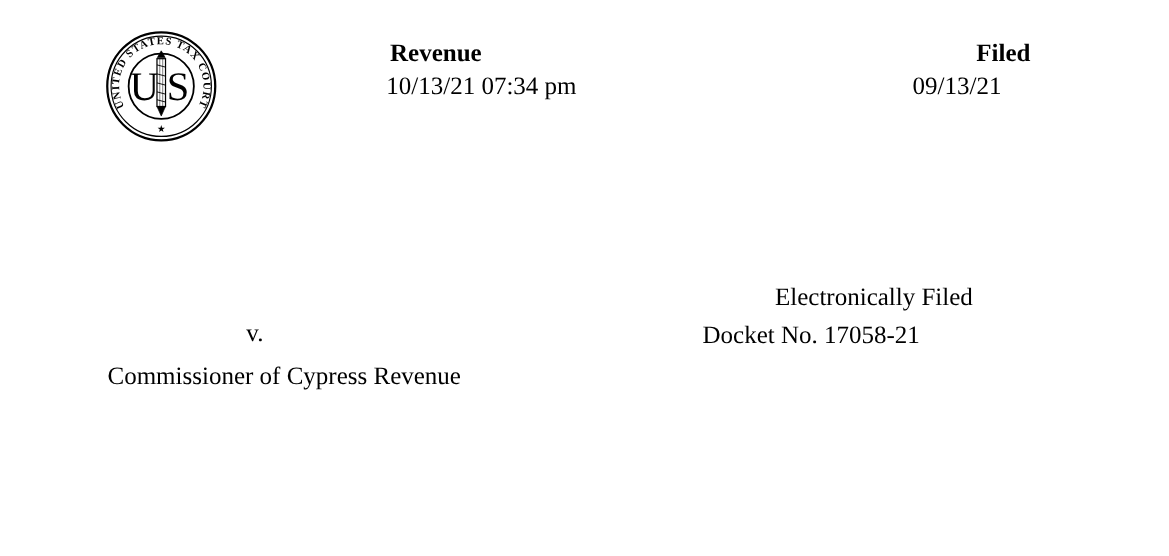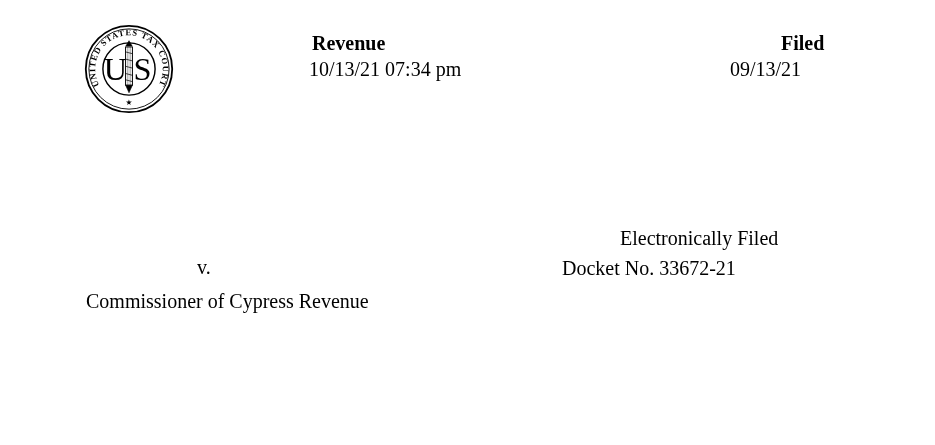--- a/index.html
+++ b/index.html
@@ -70,15 +70,15 @@
   <div class="t bold" style="left:312px; top:32px;">Revenue</div>
   <div class="t" style="left:309px; top:58px;">10/13/21 07:34 pm</div>
 
   <div class="t bold" style="left:741px; top:32px;margin-left:40px;">Filed</div>
   <div class="t" style="left:730px; top:58px;">09/13/21</div>
 
   <div class="t" style="left:197px; top:256px;">v.</div>
   <div class="t" style="left:86px; top:290px;">Commissioner of Cypress Revenue</div>
 
   <div class="t" style="left:576px; top:227px;margin-left:44px;">Electronically Filed</div>
-  <div class="t" style="left:562px; top:257px;">Docket No. 33672-21</div>
+  <div class="t" style="left:562px; top:257px;">Docket No. 17058-21</div>
 
 </div>
 
 </body></html>

